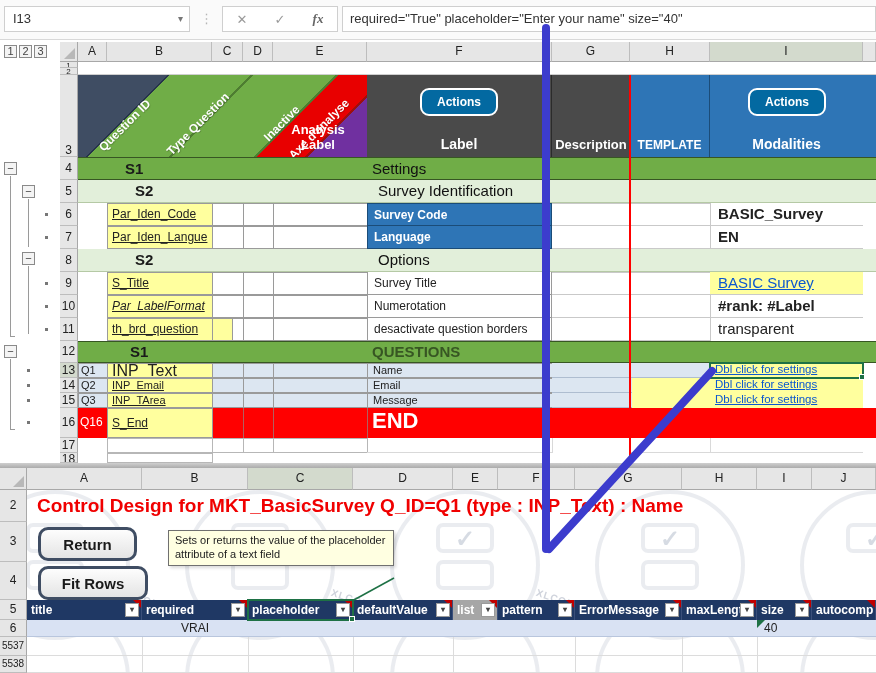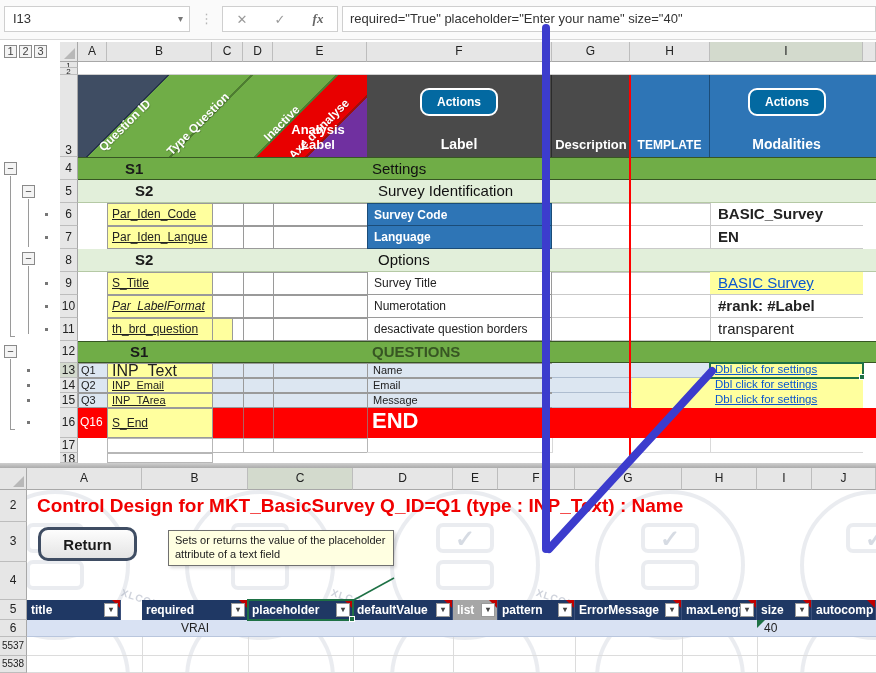--- a/index.html
+++ b/index.html
@@ -314,24 +314,25 @@
   <div class="cell rowhdr" style="left:0; top:54px;  width:27px; height:40px; line-height:39px;">3</div>
   <div class="cell rowhdr" style="left:0; top:94px;  width:27px; height:38px; line-height:37px;">4</div>
   <div class="cell rowhdr" style="left:0; top:132px; width:27px; height:20px; line-height:19px;">5</div>
   <div class="cell rowhdr" style="left:0; top:152px; width:27px; height:17px; line-height:16px;">6</div>
   <div class="cell rowhdr" style="left:0; top:169px; width:27px; height:19px; line-height:18px; font-size:10px;">5537</div>
   <div class="cell rowhdr" style="left:0; top:188px; width:27px; height:17px; line-height:16px; font-size:10px;">5538</div>
 
   <div class="cell btitle" style="left:37px; top:28px;">Control Design for MKT_BasicSurvey Q_ID=Q1 (type : INP_Text) : Name</div>
 
   <div class="xlbtn" style="left:38px; top:59px;  width:99px;  height:34px; line-height:29px;">Return</div>
+  <div class="xlbtn" style="left:38px; top:98px;  width:110px; height:34px; line-height:29px;">Fit Rows</div>
 
   <div class="comment" style="left:168px; top:62px; width:226px; height:36px;">Sets or returns the value of the placeholder attribute of a text field</div>
 
-  <div class="thead" style="left:27px;  top:132px; width:94px; height:20px;"><span>title</span><span class="redtri"></span><span class="ddbtn">▾</span></div>
+  <div class="thead" style="left:27px;  top:132px; width:115px; height:20px;"><span>title</span><span class="redtri"></span><span class="ddbtn">▾</span></div>
   <div class="thead" style="left:142px; top:132px; width:106px; height:20px;"><span>required</span><span class="redtri"></span><span class="ddbtn">▾</span></div>
   <div class="thead" style="left:248px; top:132px; width:105px; height:20px;"><span>placeholder</span><span class="redtri"></span><span class="ddbtn">▾</span></div>
   <div class="thead" style="left:353px; top:132px; width:100px; height:20px;"><span>defaultValue</span><span class="redtri"></span><span class="ddbtn">▾</span></div>
   <div class="thead" style="left:453px; top:132px; width:45px; height:20px; background:#a6a6a6;"><span>list</span><span class="redtri"></span><span class="ddbtn">▾</span></div>
   <div class="thead" style="left:498px; top:132px; width:77px; height:20px;"><span>pattern</span><span class="redtri"></span><span class="ddbtn">▾</span></div>
   <div class="thead" style="left:575px; top:132px; width:107px; height:20px;"><span>ErrorMessage</span><span class="redtri"></span><span class="ddbtn">▾</span></div>
   <div class="thead" style="left:682px; top:132px; width:75px; height:20px;"><span>maxLength</span><span class="redtri"></span><span class="ddbtn">▾</span></div>
   <div class="thead" style="left:757px; top:132px; width:55px; height:20px;"><span>size</span><span class="redtri"></span><span class="ddbtn">▾</span></div>
   <div class="thead" style="left:812px; top:132px; width:64px; height:20px;"><span>autocomp</span><span class="redtri"></span></div>
 

